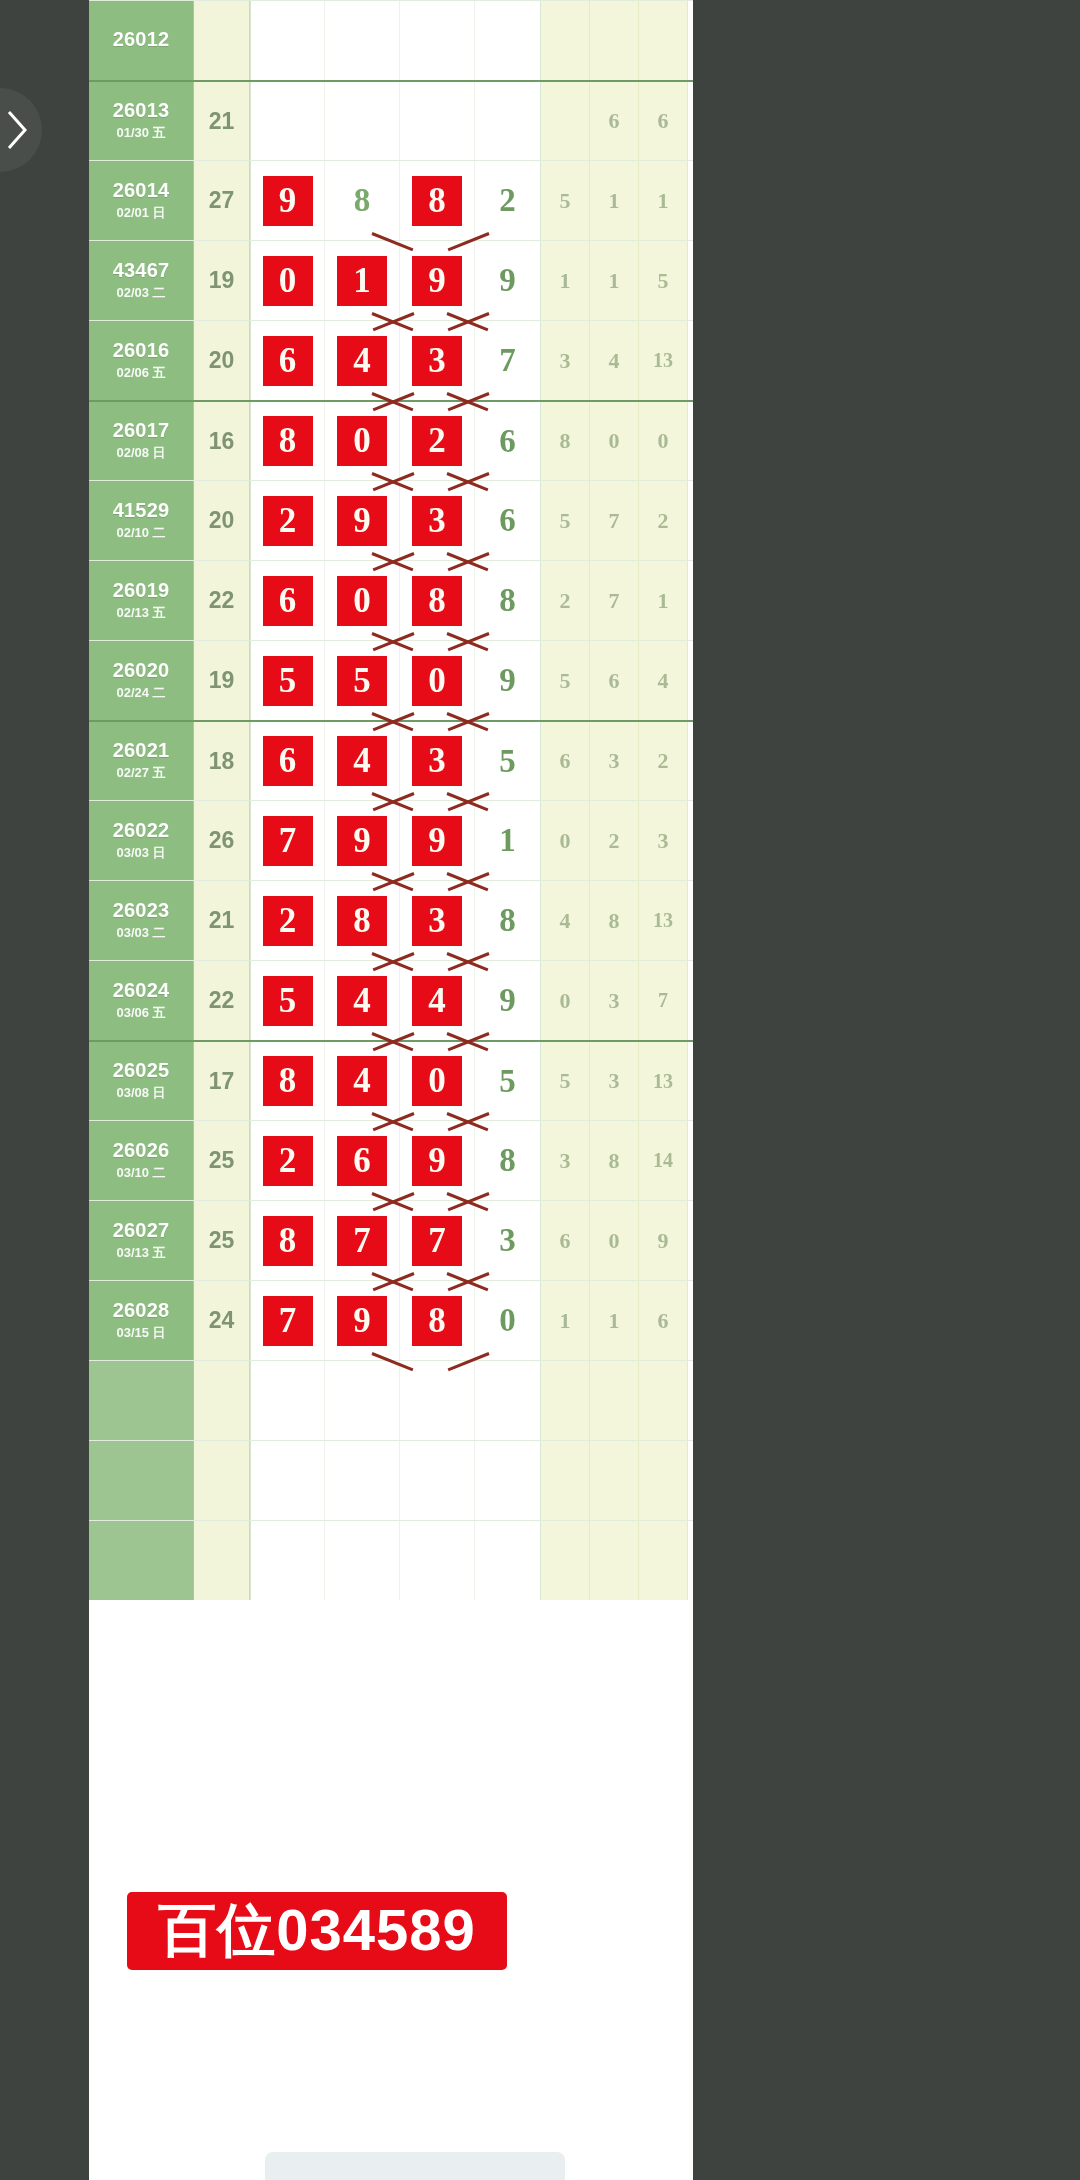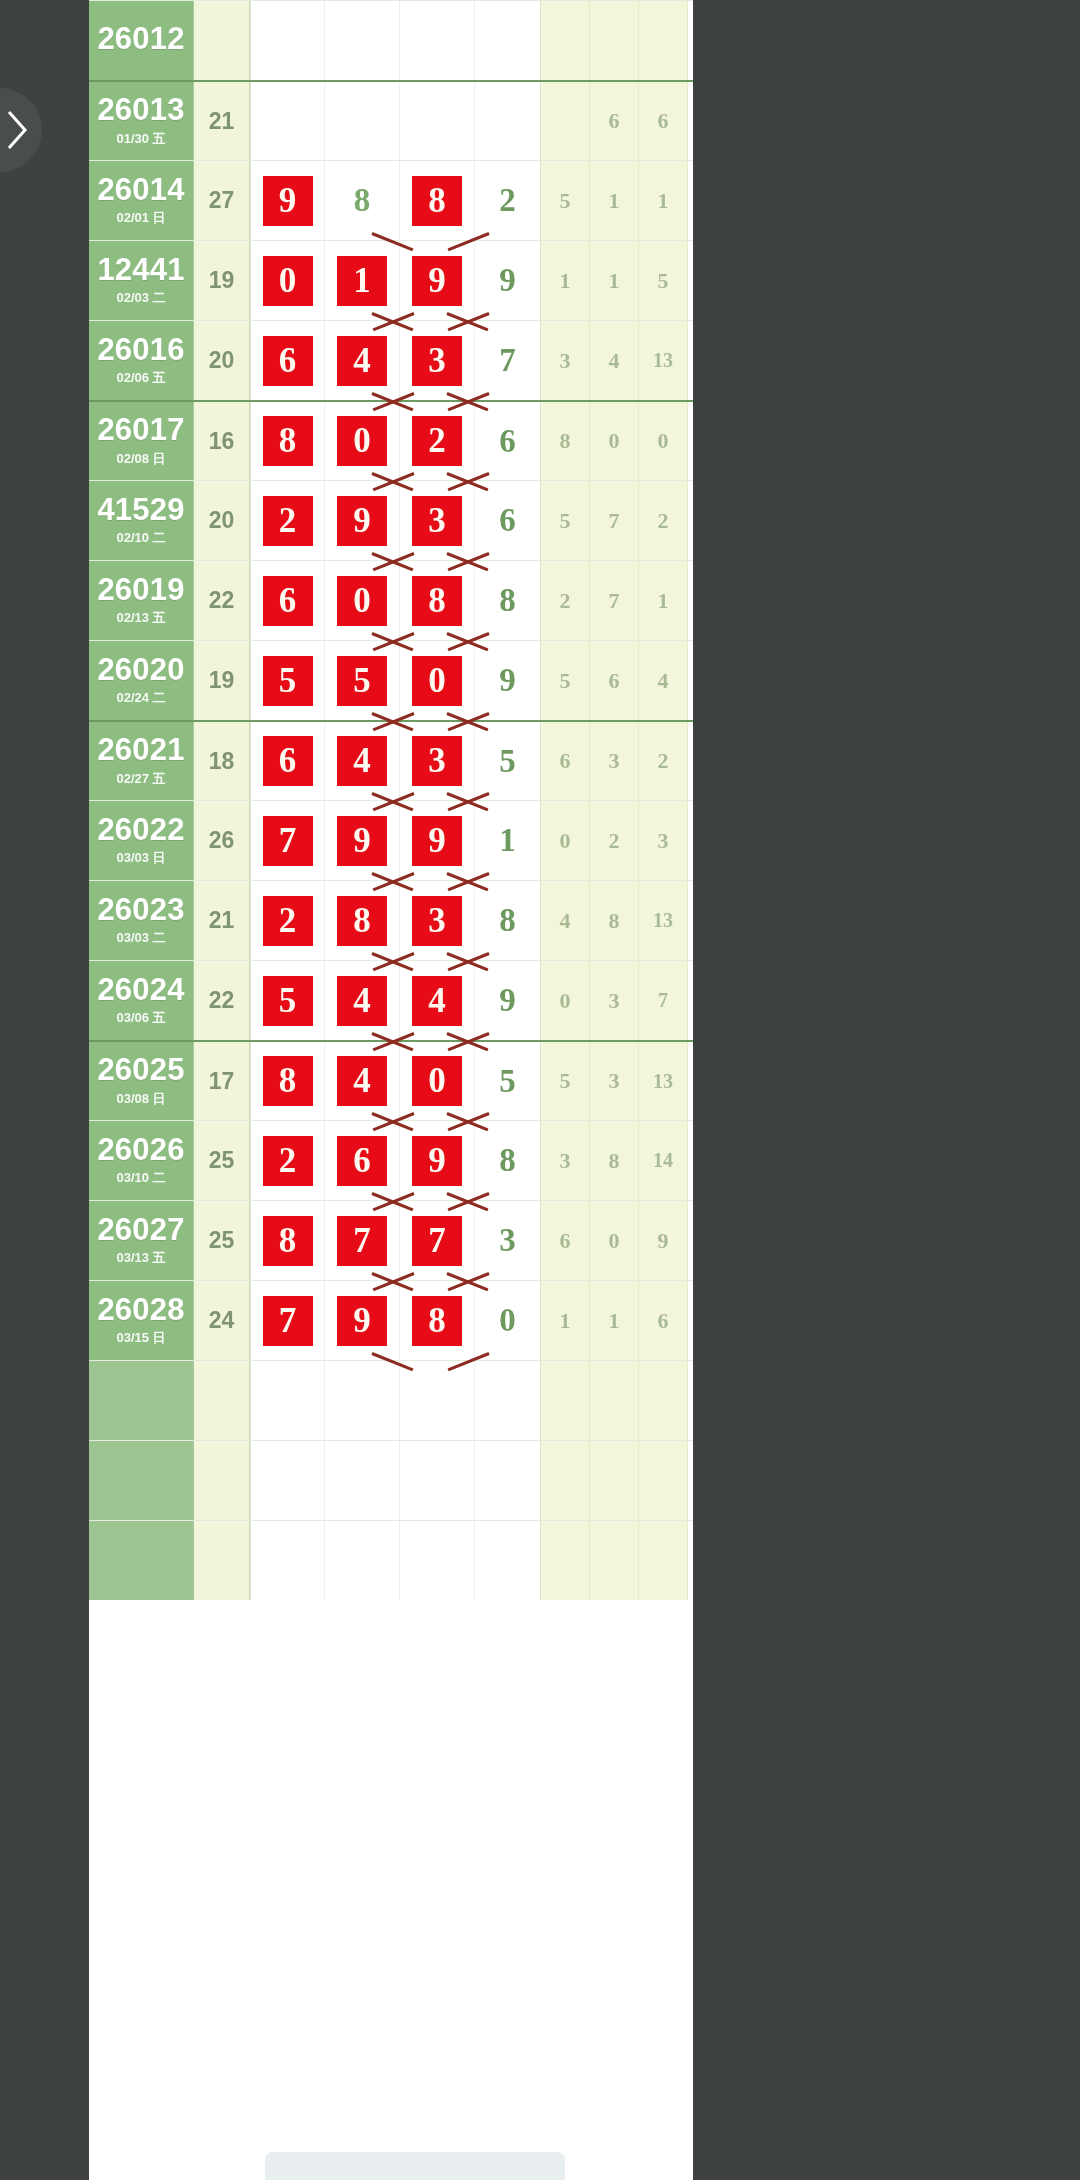--- a/index.html
+++ b/index.html
@@ -63,21 +63,21 @@
     width: 105px;
     background: #8dbd81;
     color: #ffffff;
     display: flex;
     flex-direction: column;
     align-items: center;
     justify-content: center;
     border-right: 1px solid #a6caa0;
   }
   .c-issue .iss-no {
-    font-size: 31px;
+    font-size: 20px;
     font-weight: bold;
     letter-spacing: .2px;
     line-height: 1.05;
     text-shadow: 0 1px 0 rgba(0,0,0,.12);
   }
   .c-issue .iss-date {
     font-size: 13px;
     font-weight: bold;
     margin-top: 3px;
     opacity: .92;
@@ -266,21 +266,21 @@
           </div>
           <div class="c-tail">
             <span class="plain dk">2</span>
           </div>
           <div class="c-s">5</div>
           <div class="c-s">1</div>
           <div class="c-s">1</div>
         </div>
         <div class="row thinline">
           <div class="c-issue">
-            <div class="iss-no">12441</div>
+            <div class="iss-no">43467</div>
             <div class="iss-date">02/03 二</div>
           </div>
           <div class="c-sum">19</div>
           <div class="c-d first">
             <div class="box">0</div>
           </div>
           <div class="c-d">
             <div class="box">1</div>
           </div>
           <div class="c-d">
@@ -674,15 +674,16 @@
         <div class="conn" style="width: 44.4276px; height: 3px; left: 282.5px; top: 1271.6px; transform-origin: 0px 50%; transform: rotate(21.8014deg);"></div>
         <div class="conn" style="width: 44.4276px; height: 3px; left: 324.5px; top: 1271.6px; transform-origin: 0px 50%; transform: rotate(158.199deg);"></div>
         <div class="conn" style="width: 44.4276px; height: 3px; left: 357.5px; top: 1271.6px; transform-origin: 0px 50%; transform: rotate(21.8014deg);"></div>
         <div class="conn" style="width: 44.4276px; height: 3px; left: 399.5px; top: 1271.6px; transform-origin: 0px 50%; transform: rotate(158.199deg);"></div>
         <div class="conn" style="width: 44.4276px; height: 3px; left: 282.5px; top: 1351.6px; transform-origin: 0px 50%; transform: rotate(21.8014deg);"></div>
         <div class="conn" style="width: 44.4276px; height: 3px; left: 399.5px; top: 1351.6px; transform-origin: 0px 50%; transform: rotate(158.199deg);"></div>
       </div>
   </div>
 
 
+  <div class="banner" id="banner-bottom">百位034589</div>
 
   <div class="bottom-sliver"></div>
 </div>
 
 </body></html>

